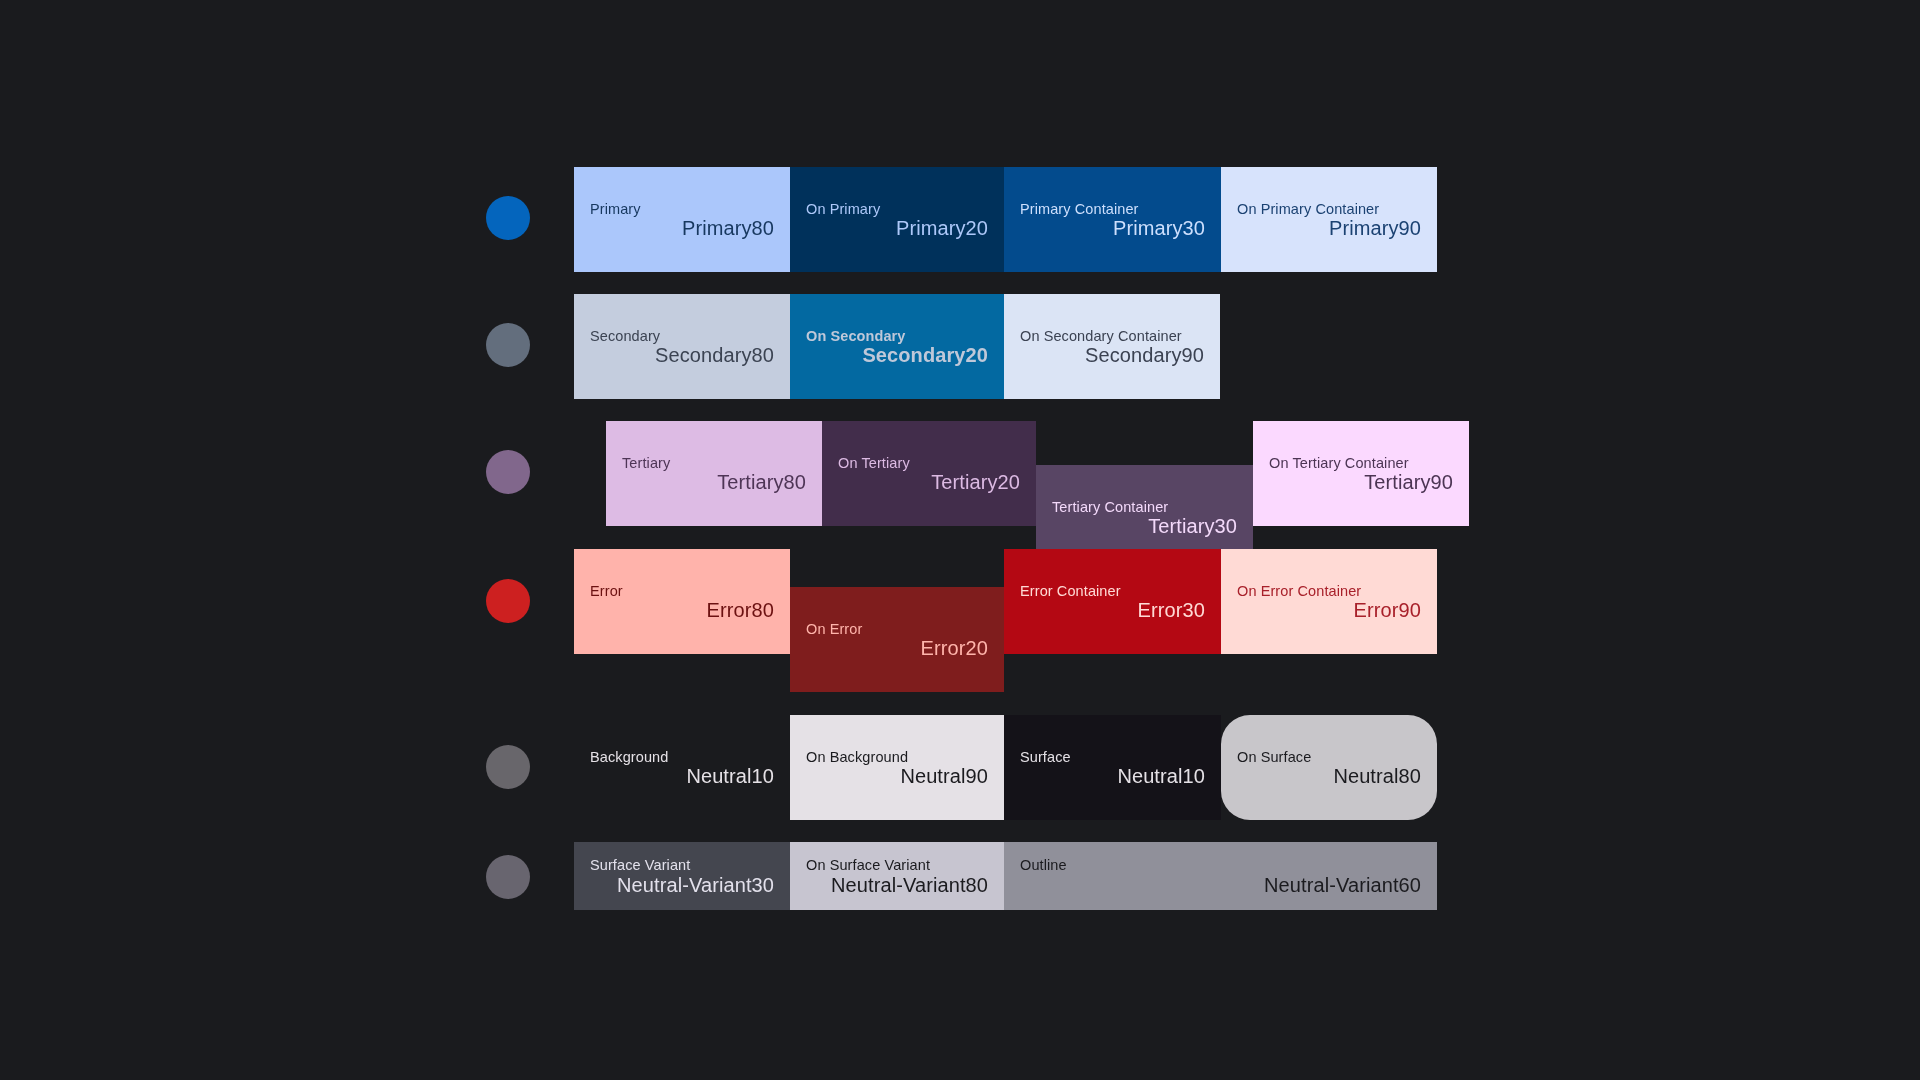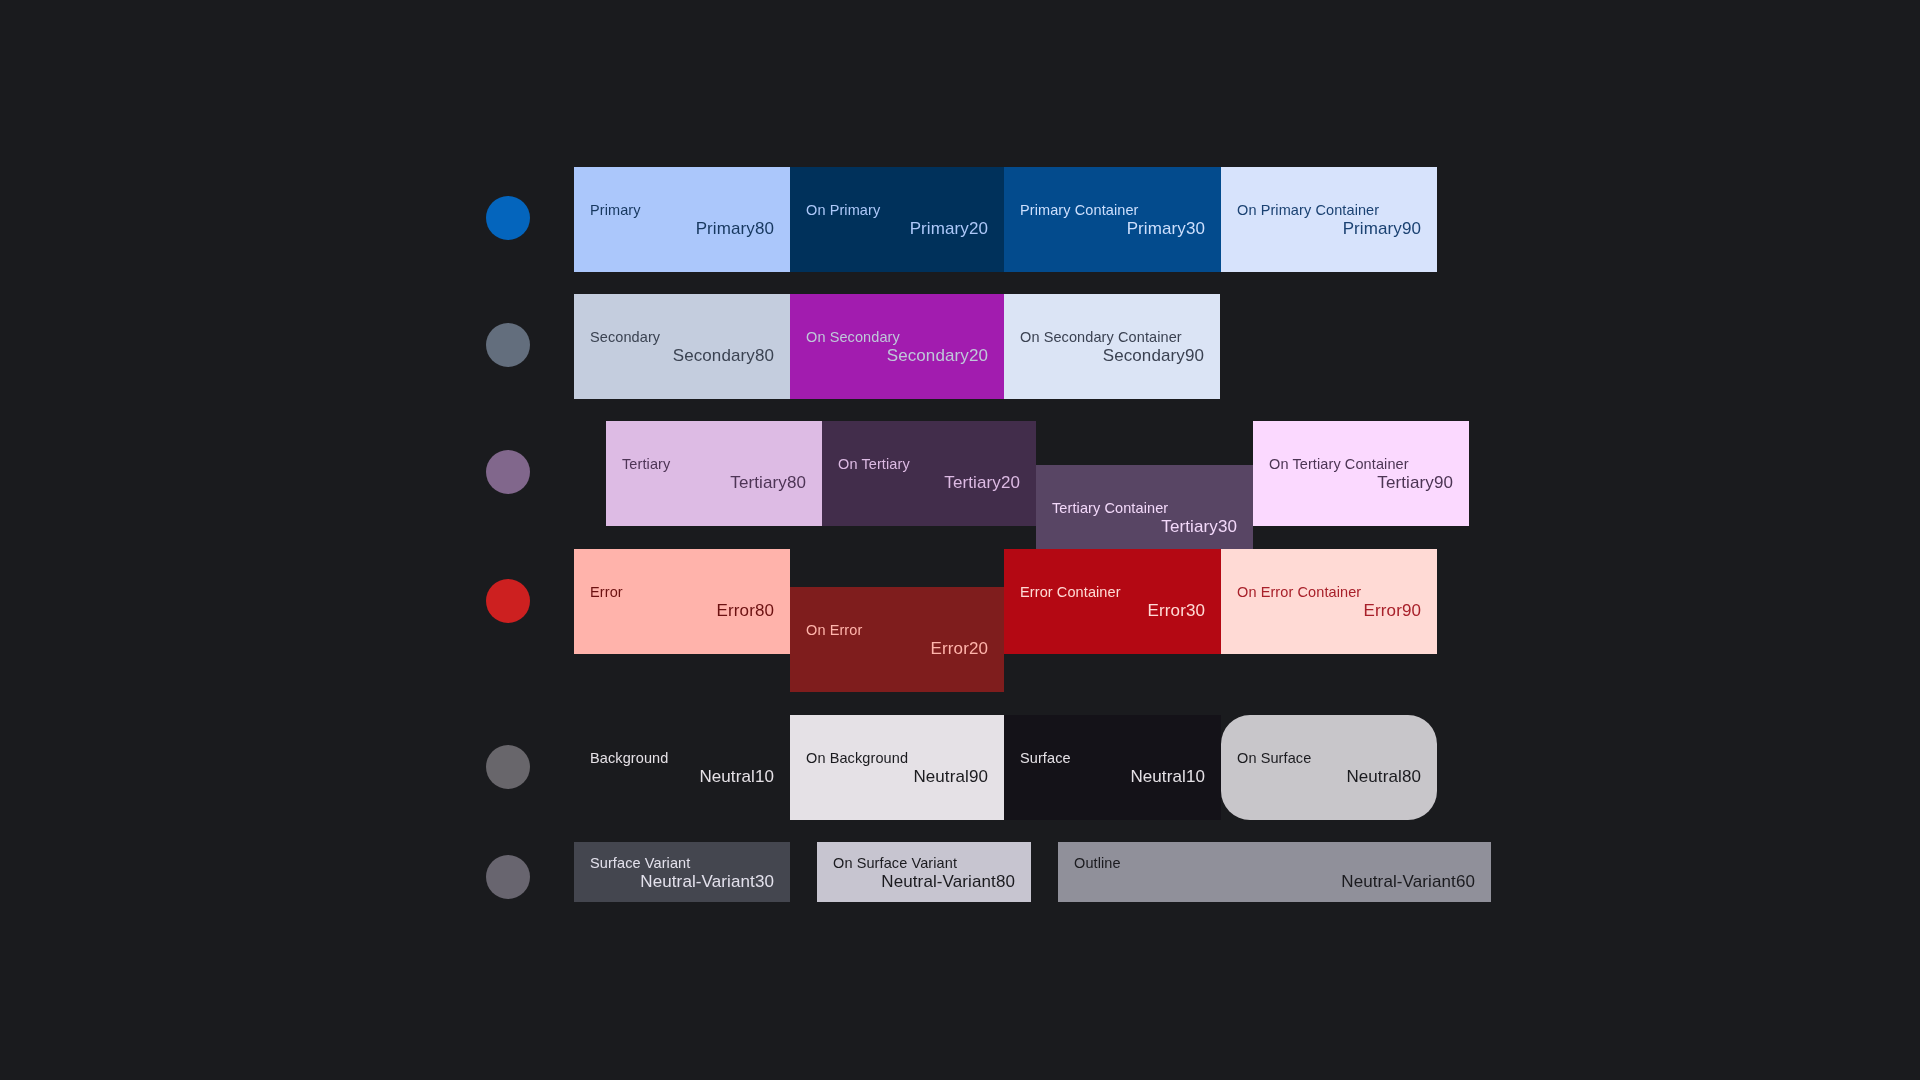--- a/index.html
+++ b/index.html
@@ -32,21 +32,21 @@
     justify-content:center;
   }
   .swatch-role {
     font-size:14.5px;
     line-height:1.15;
     letter-spacing:0.1px;
     text-align:left;
     white-space:nowrap;
   }
   .swatch-tone {
-    font-size:17px;
+    font-size:20px;
     line-height:1.15;
     letter-spacing:0.1px;
     text-align:right;
     white-space:nowrap;
   }
   
   .swatch.is-bare { background:transparent; }
 </style>
 </head>
 <body>
@@ -70,21 +70,21 @@
         <div class="swatch-role">On Primary Container</div>
         <div class="swatch-tone">Primary90</div>
       </div>
     </div>
     <div class="row-dot" style="background: rgb(99, 110, 125); left: 486px; top: 323px; width: 44px; height: 44px;"></div>
     <div class="swatch-strip" style="left: 574px; top: 294px; width: 904px; height: 105px;">
       <div class="swatch" style="width: 216px; flex: 0 0 216px; background: rgb(196, 205, 222); color: rgb(59, 67, 82);">
         <div class="swatch-role">Secondary</div>
         <div class="swatch-tone">Secondary80</div>
       </div>
-      <div class="swatch" style="width: 214px; flex: 0 0 214px; background: #a21caf; color: rgb(191, 200, 217);">
+      <div class="swatch" style="width: 214px; flex: 0 0 214px; background: #0369a1; color: rgb(191, 200, 217); font-weight: bold;">
         <div class="swatch-role">On Secondary</div>
         <div class="swatch-tone">Secondary20</div>
       </div>
       <div class="swatch" style="width: 216px; flex: 0 0 216px; background: rgb(219, 228, 245); color: rgb(59, 66, 82);">
         <div class="swatch-role">On Secondary Container</div>
         <div class="swatch-tone">Secondary90</div>
       </div>
     </div>
     <div class="row-dot" style="background: rgb(129, 103, 140); left: 486px; top: 450px; width: 44px; height: 44px;"></div>
     <div class="swatch-strip" style="left: 574px; top: 421px; width: 863px; height: 105px; padding-left: 32px;">
@@ -137,21 +137,21 @@
       <div class="swatch" style="width: 217px; flex: 0 0 217px; background: rgb(20, 18, 24); color: rgb(229, 225, 230);">
         <div class="swatch-role">Surface</div>
         <div class="swatch-tone">Neutral10</div>
       </div>
       <div class="swatch" style="width: 216px; flex: 0 0 216px; background: rgb(200, 198, 202); color: rgb(27, 27, 31); border-radius: 29px;">
         <div class="swatch-role">On Surface</div>
         <div class="swatch-tone">Neutral80</div>
       </div>
     </div>
     <div class="row-dot" style="background: rgb(104, 101, 111); left: 486px; top: 855px; width: 44px; height: 44px;"></div>
-    <div class="swatch-strip" style="left: 574px; top: 842px; width: 863px; height: 60px; gap: 27px;">
+    <div class="swatch-strip" style="left: 574px; top: 842px; width: 863px; height: 68px;">
       <div class="swatch" style="width: 216px; flex: 0 0 216px; background: rgb(68, 70, 79); color: rgb(227, 225, 236);">
         <div class="swatch-role">Surface Variant</div>
         <div class="swatch-tone">Neutral-Variant30</div>
       </div>
       <div class="swatch" style="width: 214px; flex: 0 0 214px; background: rgb(199, 197, 208); color: rgb(27, 27, 31);">
         <div class="swatch-role">On Surface Variant</div>
         <div class="swatch-tone">Neutral-Variant80</div>
       </div>
       <div class="swatch" style="width: 433px; flex: 0 0 433px; background: rgb(144, 144, 154); color: rgb(27, 27, 31);">
         <div class="swatch-role">Outline</div>

